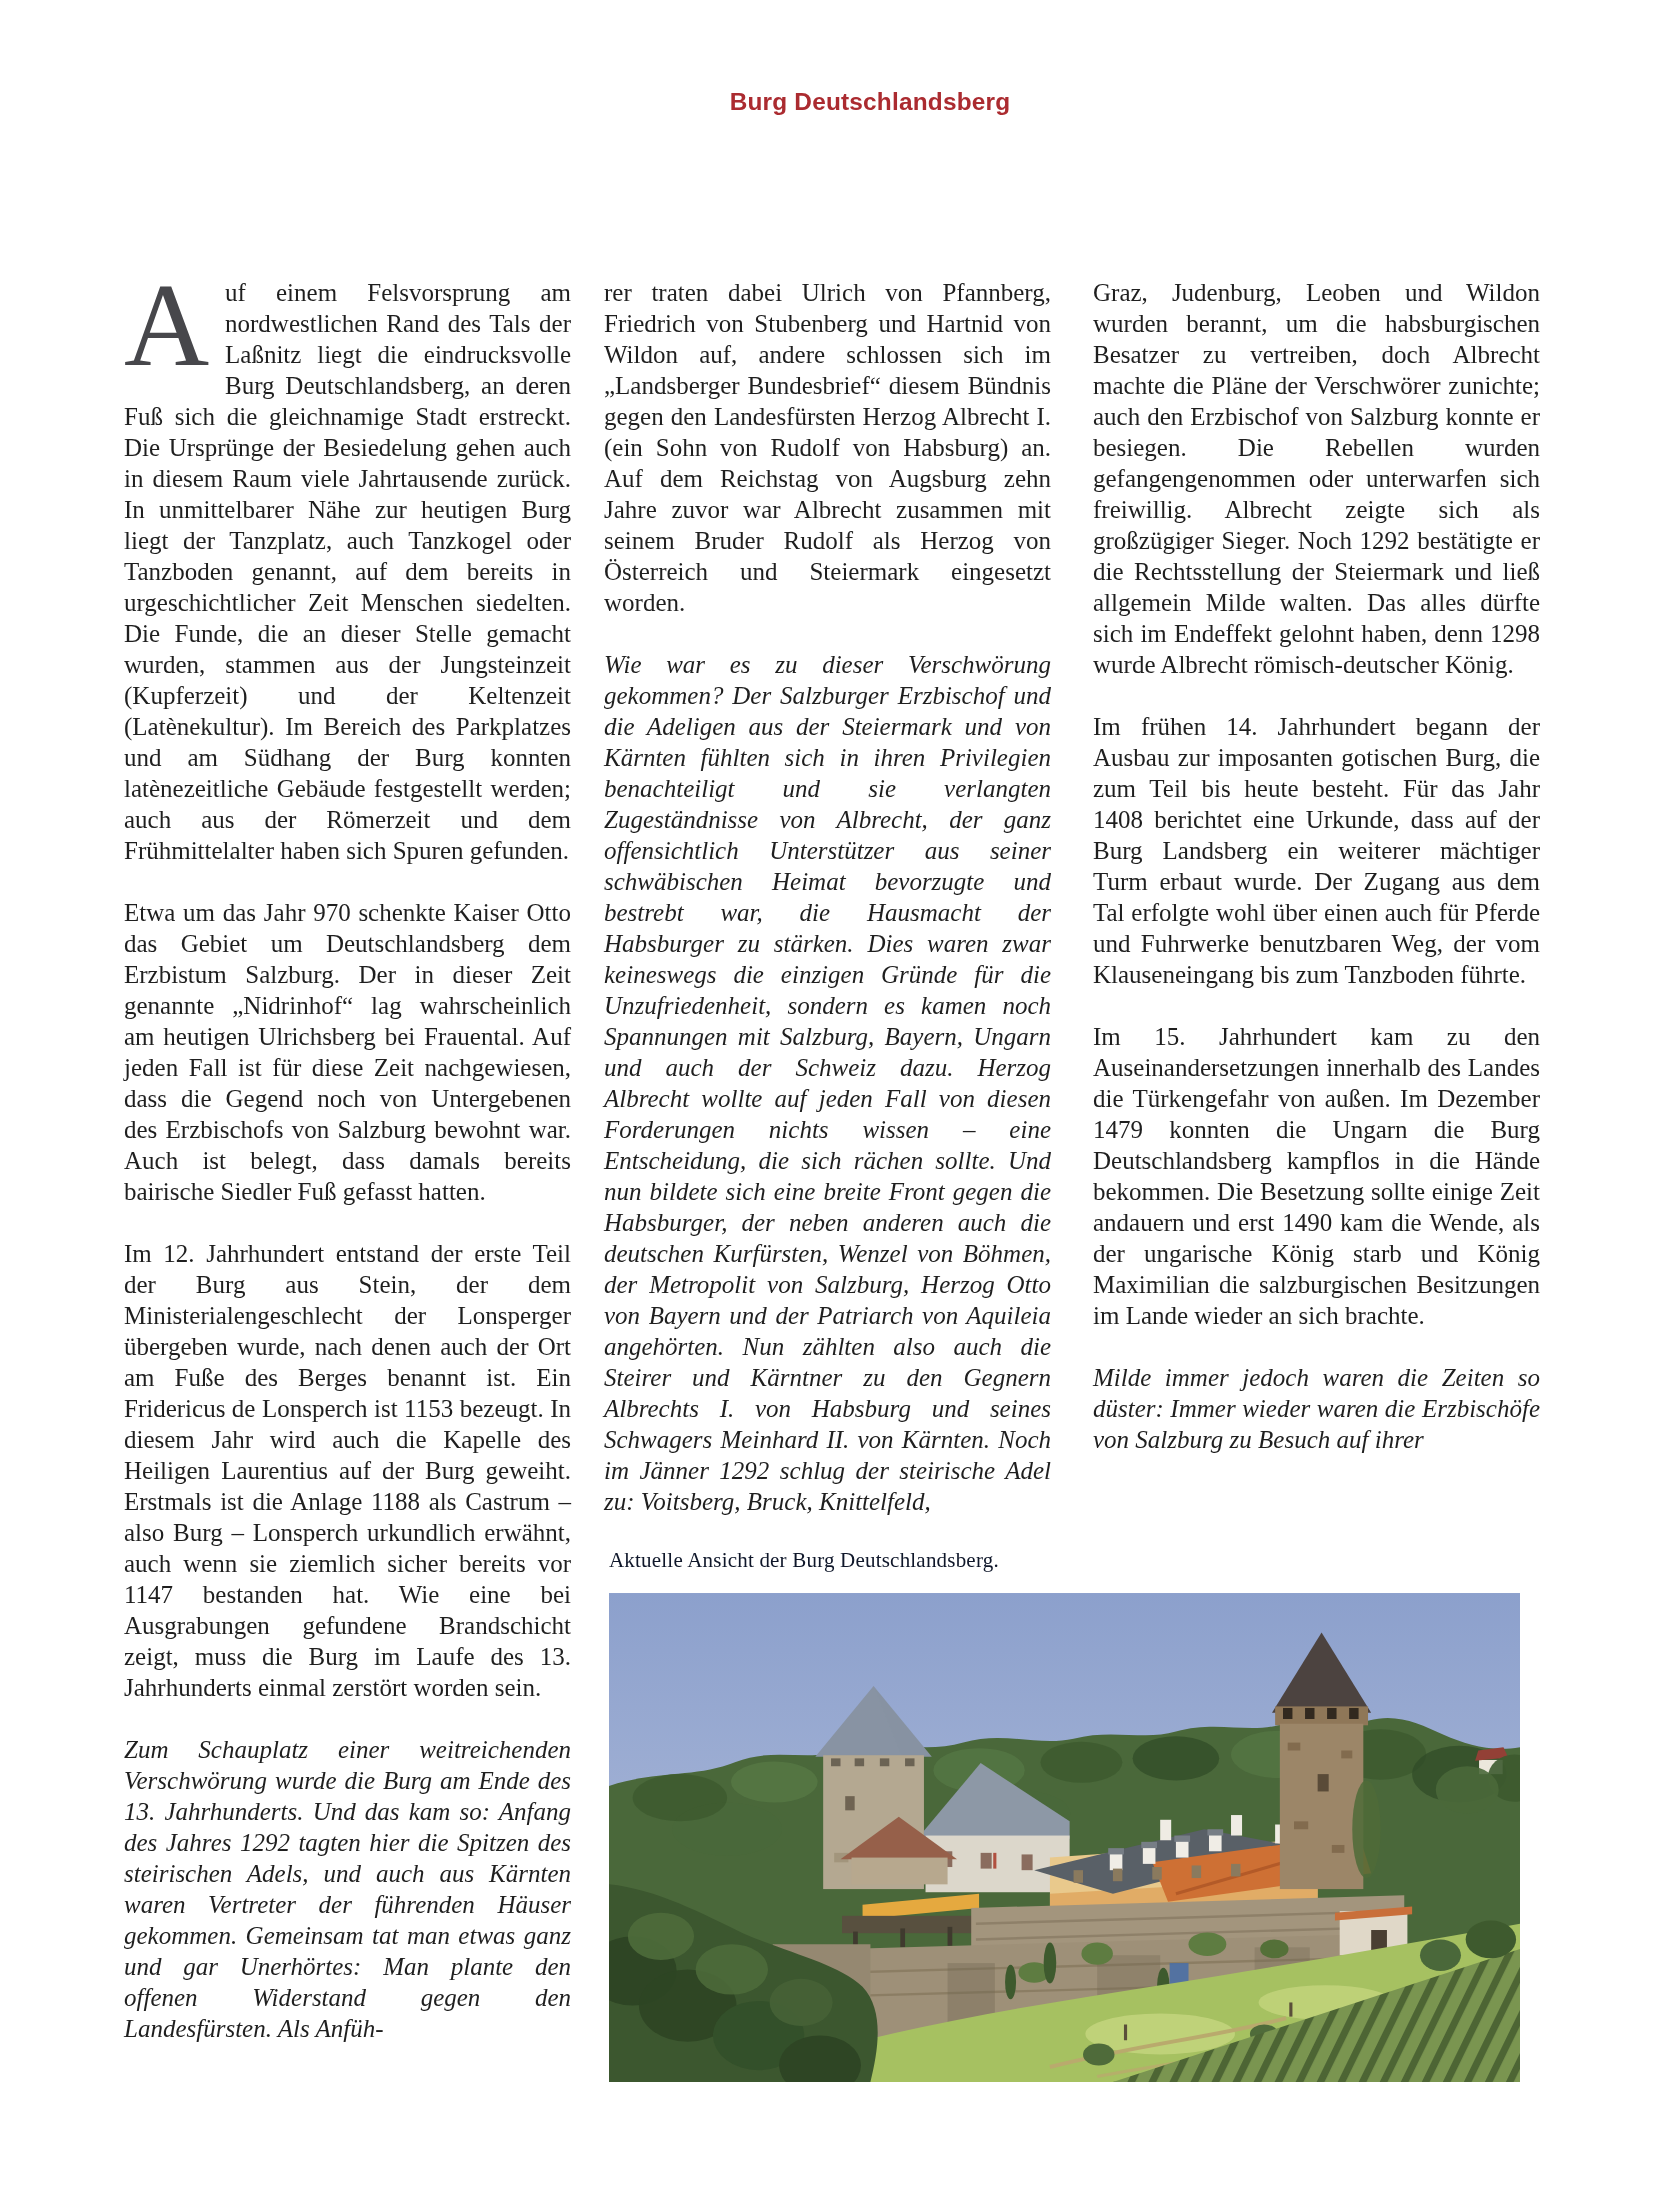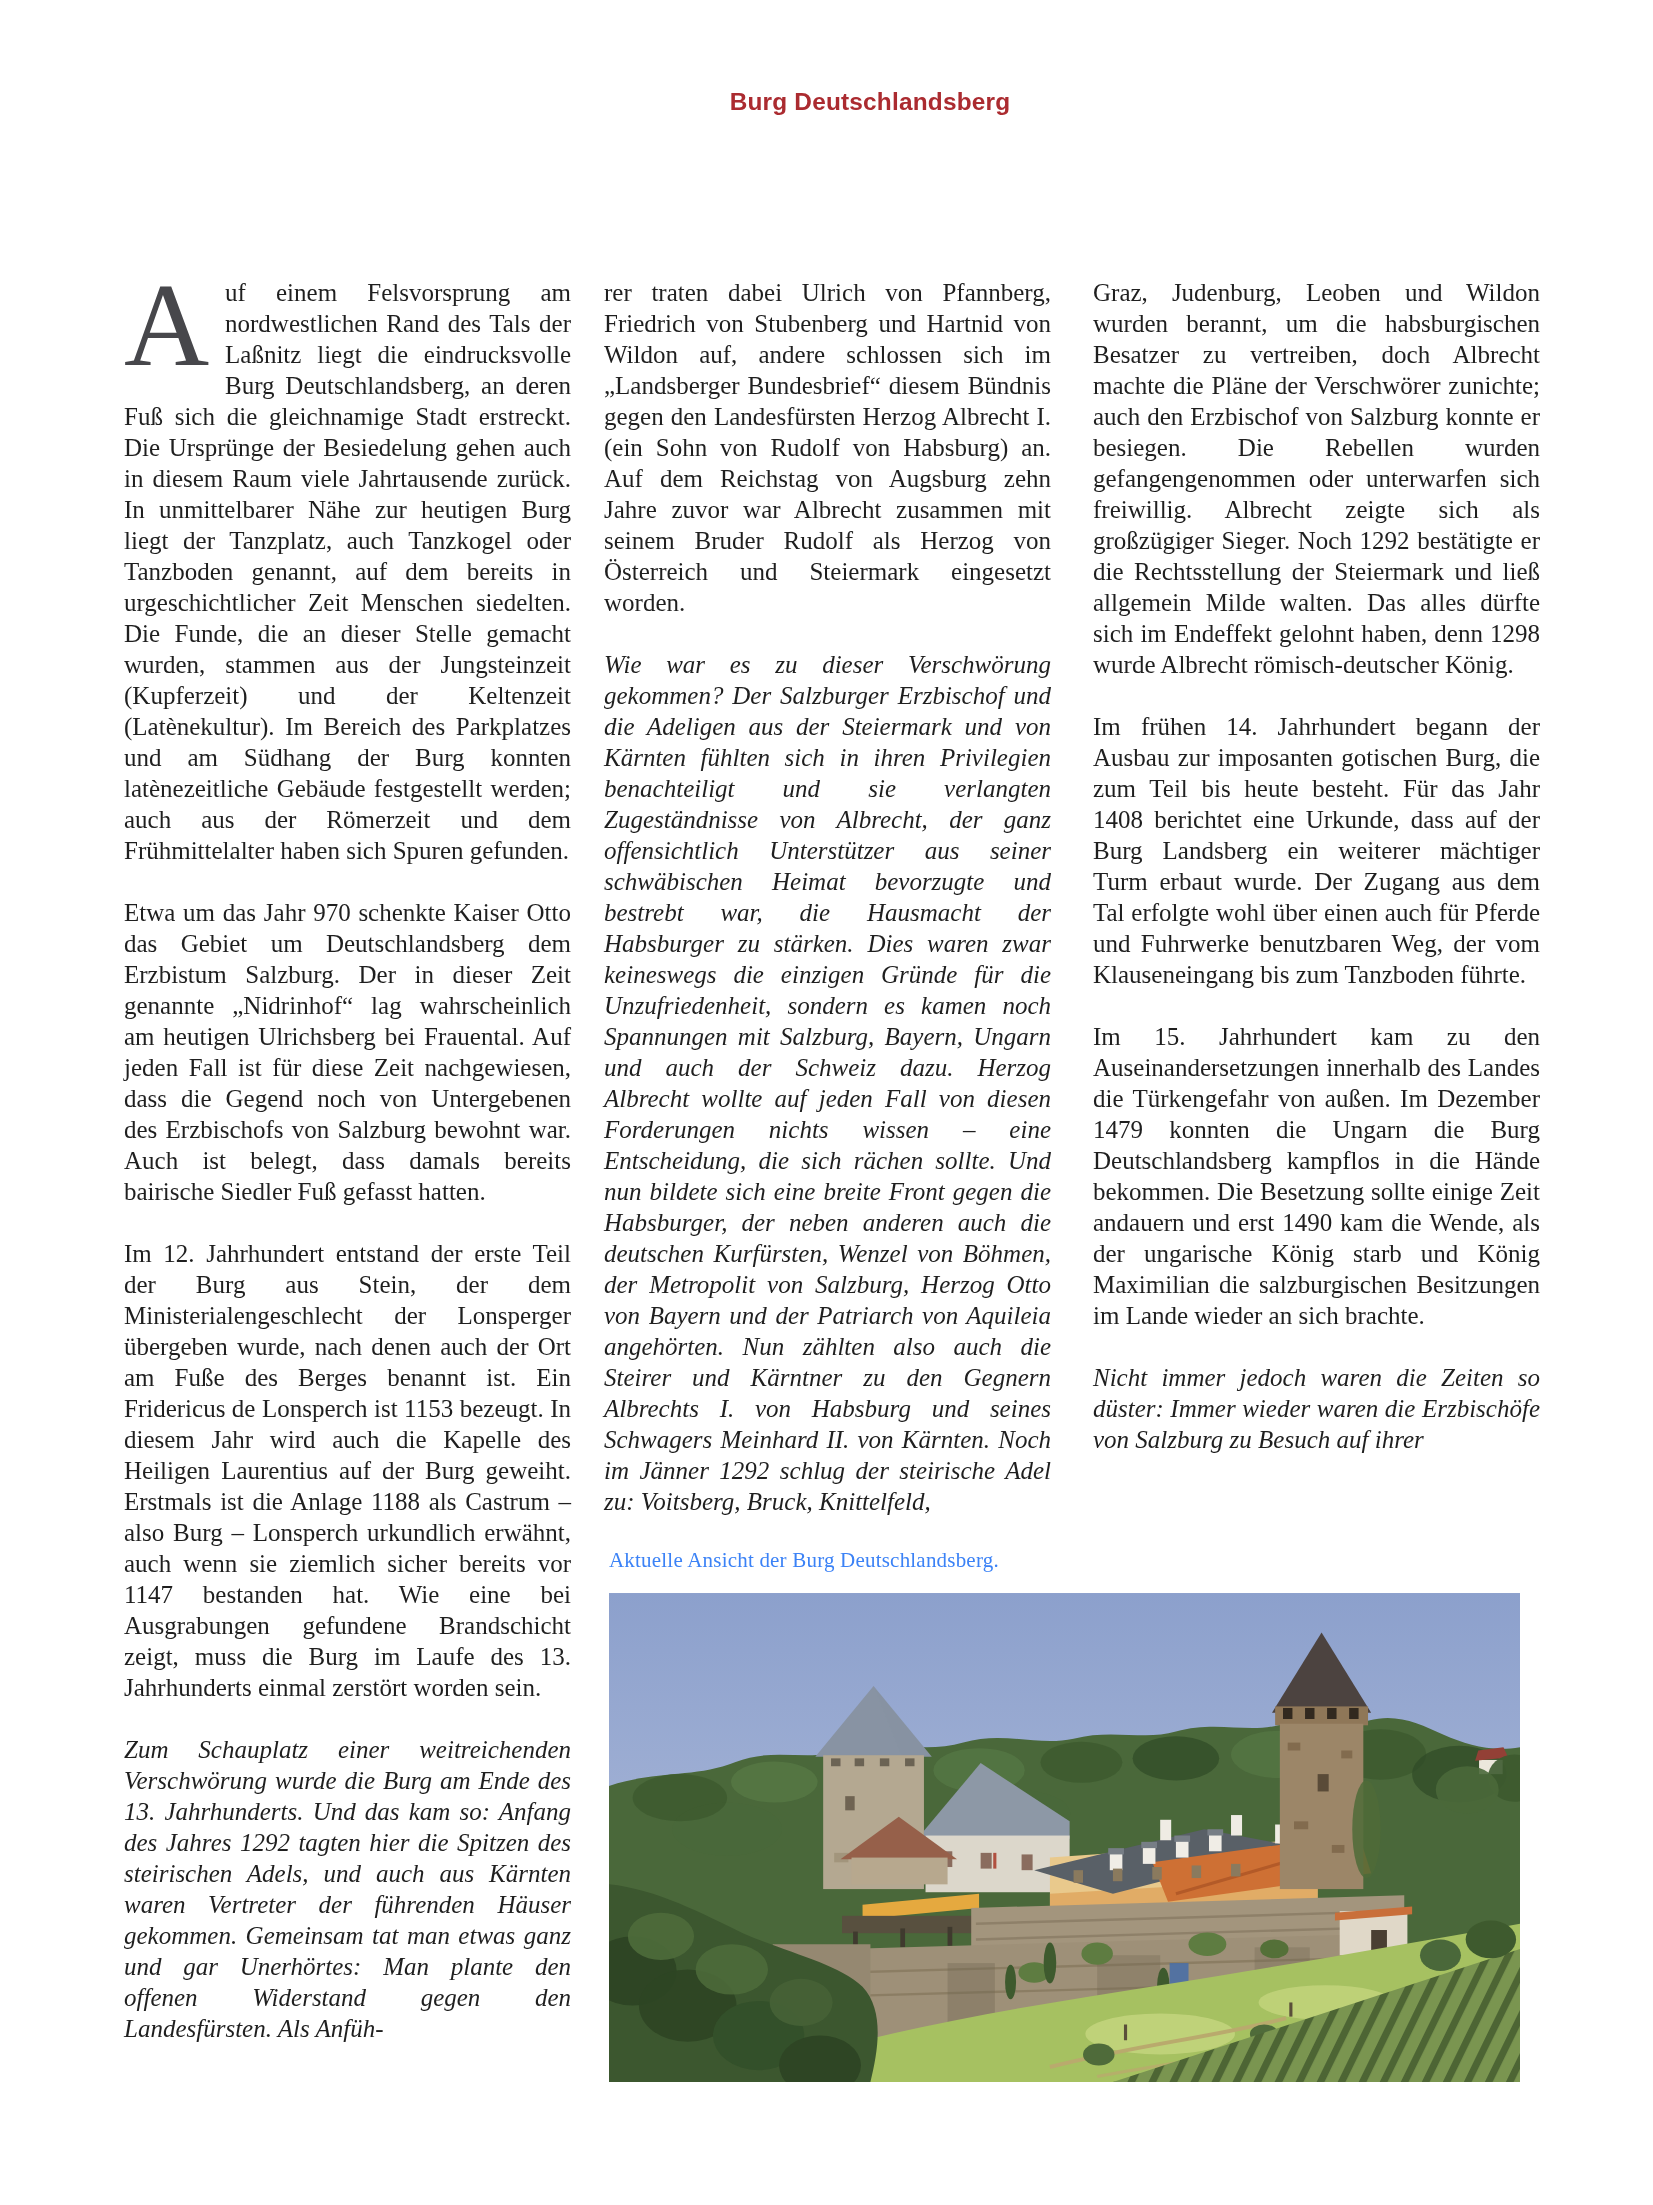--- a/index.html
+++ b/index.html
@@ -24,21 +24,21 @@
   .col p:last-child{margin-bottom:0;font-style:italic;}
   #col1{left:124px;}
   #col2{left:604px;}
   #col3{left:1093px;}
   .dropcap{
     float:left;font-size:118px;line-height:88px;height:91px;
     padding:4.7px 15.8px 0 0;color:#47474b;font-family:"Liberation Serif",serif;
   }
   .figure-caption{
     position:absolute;left:609px;top:1548px;width:911px;
-    font-size:21px;color:#3b82f6;letter-spacing:0.2px;
+    font-size:21px;color:#0f172a;letter-spacing:0.2px;
   }
   .photo{
     position:absolute;left:609px;top:1593px;width:911px;height:489px;
     display:block;
   }
 </style>
 </head>
 <body>
 
 <div class="page-title">Burg Deutschlandsberg</div>
@@ -52,21 +52,21 @@
 
 <div class="col" id="col2">
   <p>rer traten dabei Ulrich von Pfannberg, Friedrich von Stubenberg und Hartnid von Wildon auf, andere schlossen sich im „Landsberger Bundesbrief“ diesem Bündnis gegen den Landesfürsten Herzog Albrecht I. (ein Sohn von Rudolf von Habsburg) an. Auf dem Reichstag von Augsburg zehn Jahre zuvor war Albrecht zusammen mit seinem Bruder Rudolf als Herzog von Österreich und Steiermark eingesetzt worden.</p>
   <p>Wie war es zu dieser Verschwörung gekommen? Der Salzburger Erzbischof und die Adeligen aus der Steiermark und von Kärnten fühlten sich in ihren Privilegien benachteiligt und sie verlangten Zugeständnisse von Albrecht, der ganz offensichtlich Unterstützer aus seiner schwäbischen Heimat bevorzugte und bestrebt war, die Hausmacht der Habsburger zu stärken. Dies waren zwar keineswegs die einzigen Gründe für die Unzufriedenheit, sondern es kamen noch Spannungen mit Salzburg, Bayern, Ungarn und auch der Schweiz dazu. Herzog Albrecht wollte auf jeden Fall von diesen Forderungen nichts wissen – eine Entscheidung, die sich rächen sollte. Und nun bildete sich eine breite Front gegen die Habsburger, der neben anderen auch die deutschen Kurfürsten, Wenzel von Böhmen, der Metropolit von Salzburg, Herzog Otto von Bayern und der Patriarch von Aquileia angehörten. Nun zählten also auch die Steirer und Kärntner zu den Gegnern Albrechts I. von Habsburg und seines Schwagers Meinhard II. von Kärnten. Noch im Jänner 1292 schlug der steirische Adel zu: Voitsberg, Bruck, Knittelfeld,</p>
 </div>
 
 <div class="col" id="col3">
   <p>Graz, Judenburg, Leoben und Wildon wurden berannt, um die habsburgischen Besatzer zu vertreiben, doch Albrecht machte die Pläne der Verschwörer zunichte; auch den Erzbischof von Salzburg konnte er besiegen. Die Rebellen wurden gefangengenommen oder unterwarfen sich freiwillig. Albrecht zeigte sich als großzügiger Sieger. Noch 1292 bestätigte er die Rechtsstellung der Steiermark und ließ allgemein Milde walten. Das alles dürfte sich im Endeffekt gelohnt haben, denn 1298 wurde Albrecht römisch-deutscher König.</p>
   <p>Im frühen 14. Jahrhundert begann der Ausbau zur imposanten gotischen Burg, die zum Teil bis heute besteht. Für das Jahr 1408 berichtet eine Urkunde, dass auf der Burg Landsberg ein weiterer mächtiger Turm erbaut wurde. Der Zugang aus dem Tal erfolgte wohl über einen auch für Pferde und Fuhrwerke benutzbaren Weg, der vom Klauseneingang bis zum Tanzboden führte.</p>
   <p>Im 15. Jahrhundert kam zu den Auseinandersetzungen innerhalb des Landes die Türkengefahr von außen. Im Dezember 1479 konnten die Ungarn die Burg Deutschlandsberg kampflos in die Hände bekommen. Die Besetzung sollte einige Zeit andauern und erst 1490 kam die Wende, als der ungarische König starb und König Maximilian die salzburgischen Besitzungen im Lande wieder an sich brachte.</p>
-  <p>Nicht immer jedoch waren die Zeiten so düster: Immer wieder waren die Erzbischöfe von Salzburg zu Besuch auf ihrer</p>
+  <p>Milde immer jedoch waren die Zeiten so düster: Immer wieder waren die Erzbischöfe von Salzburg zu Besuch auf ihrer</p>
 </div>
 
 <div class="figure-caption">Aktuelle Ansicht der Burg Deutschlandsberg.</div>
 
 <svg class="photo" viewBox="0 0 1157 621" xmlns="http://www.w3.org/2000/svg" aria-hidden="true">
   <defs>
     <linearGradient id="skyGrad" x1="0" y1="0" x2="0" y2="1">
       <stop offset="0" stop-color="#8ca0cc"></stop>
       <stop offset="1" stop-color="#a9b7d8"></stop>
     </linearGradient>

